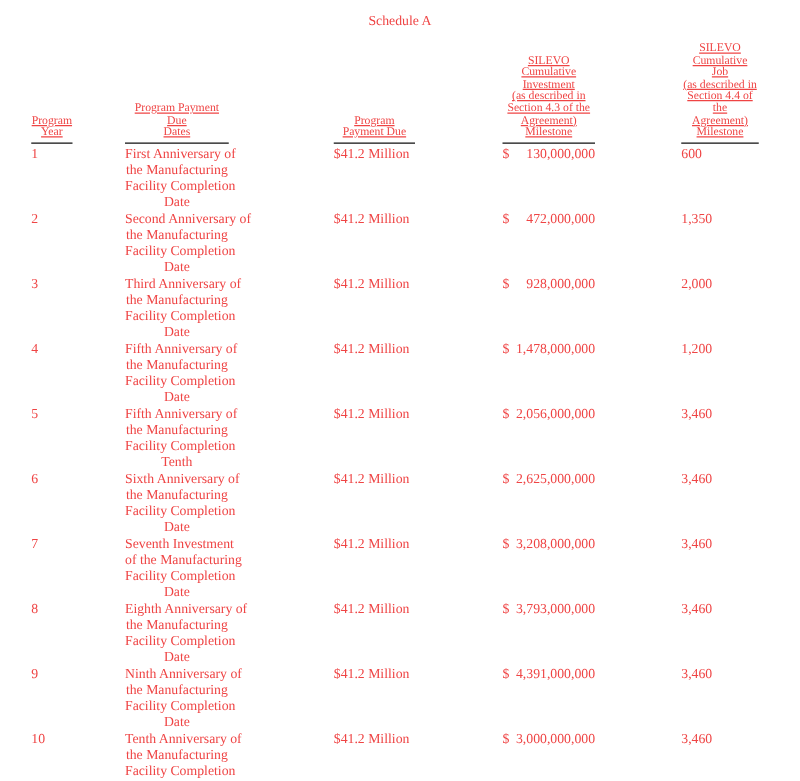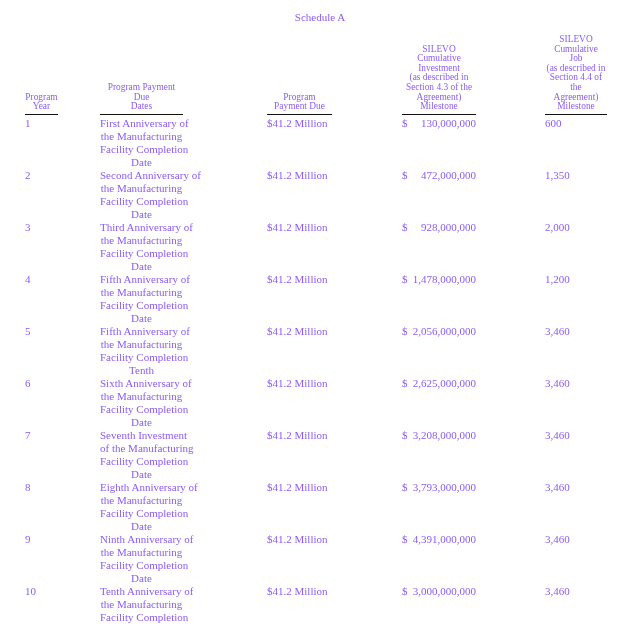--- a/index.html
+++ b/index.html
@@ -1,21 +1,21 @@
 <!DOCTYPE html>
 <html><head>
 <meta charset="utf-8">
 <style>
   html, body { margin: 0; padding: 0; background: #ffffff; }
   .page {
     position: relative;
     width: 640px;
     height: 625px;
     background: #ffffff;
-    color: #8b5cf6;
+    color: #ef4444;
     font-family: "Liberation Serif", "DejaVu Serif", serif;
     overflow: hidden;
   }
   .title {
     padding-top: 10px;
     text-align: center;
     font-size: 11px;
     line-height: 14px;
     white-space: pre-line;
   }
@@ -24,20 +24,21 @@
     align-items: flex-end;
     margin-top: 11px;
     font-size: 9.4px;
     line-height: 9.6px;
   }
   .hdr {
     text-align: center;
     border-bottom: 1px solid #111111;
     padding-bottom: 2px;
     white-space: pre-line;
+    text-decoration: underline;
   }
   .row {
     display: flex;
     align-items: flex-start;
     font-size: 11px;
     line-height: 13px;
     height: 52px;
   }
   .tbody { margin-top: 2px; }
   

